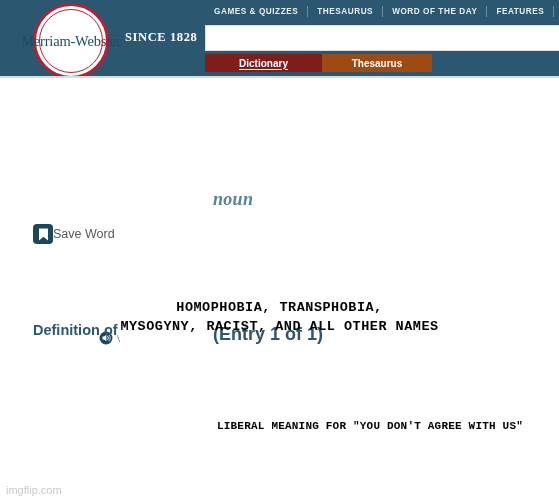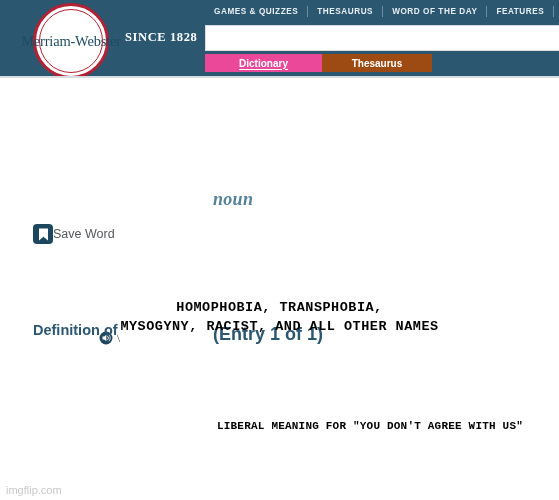--- a/index.html
+++ b/index.html
@@ -136,21 +136,21 @@
     align-items: center;
     justify-content: center;
     font-size: 10px;
     font-weight: bold;
     color: #ffffff;
     cursor: pointer;
     box-sizing: border-box;
   }
   .tab-dictionary {
     width: 117px;
-    background: #ec4899;
+    background: #7f1d1d;
   }
   .tab-dictionary span {
     text-decoration: underline;
     text-underline-offset: 2px;
   }
   .tab-thesaurus {
     width: 110px;
     background: #9d4a13;
   }
 

